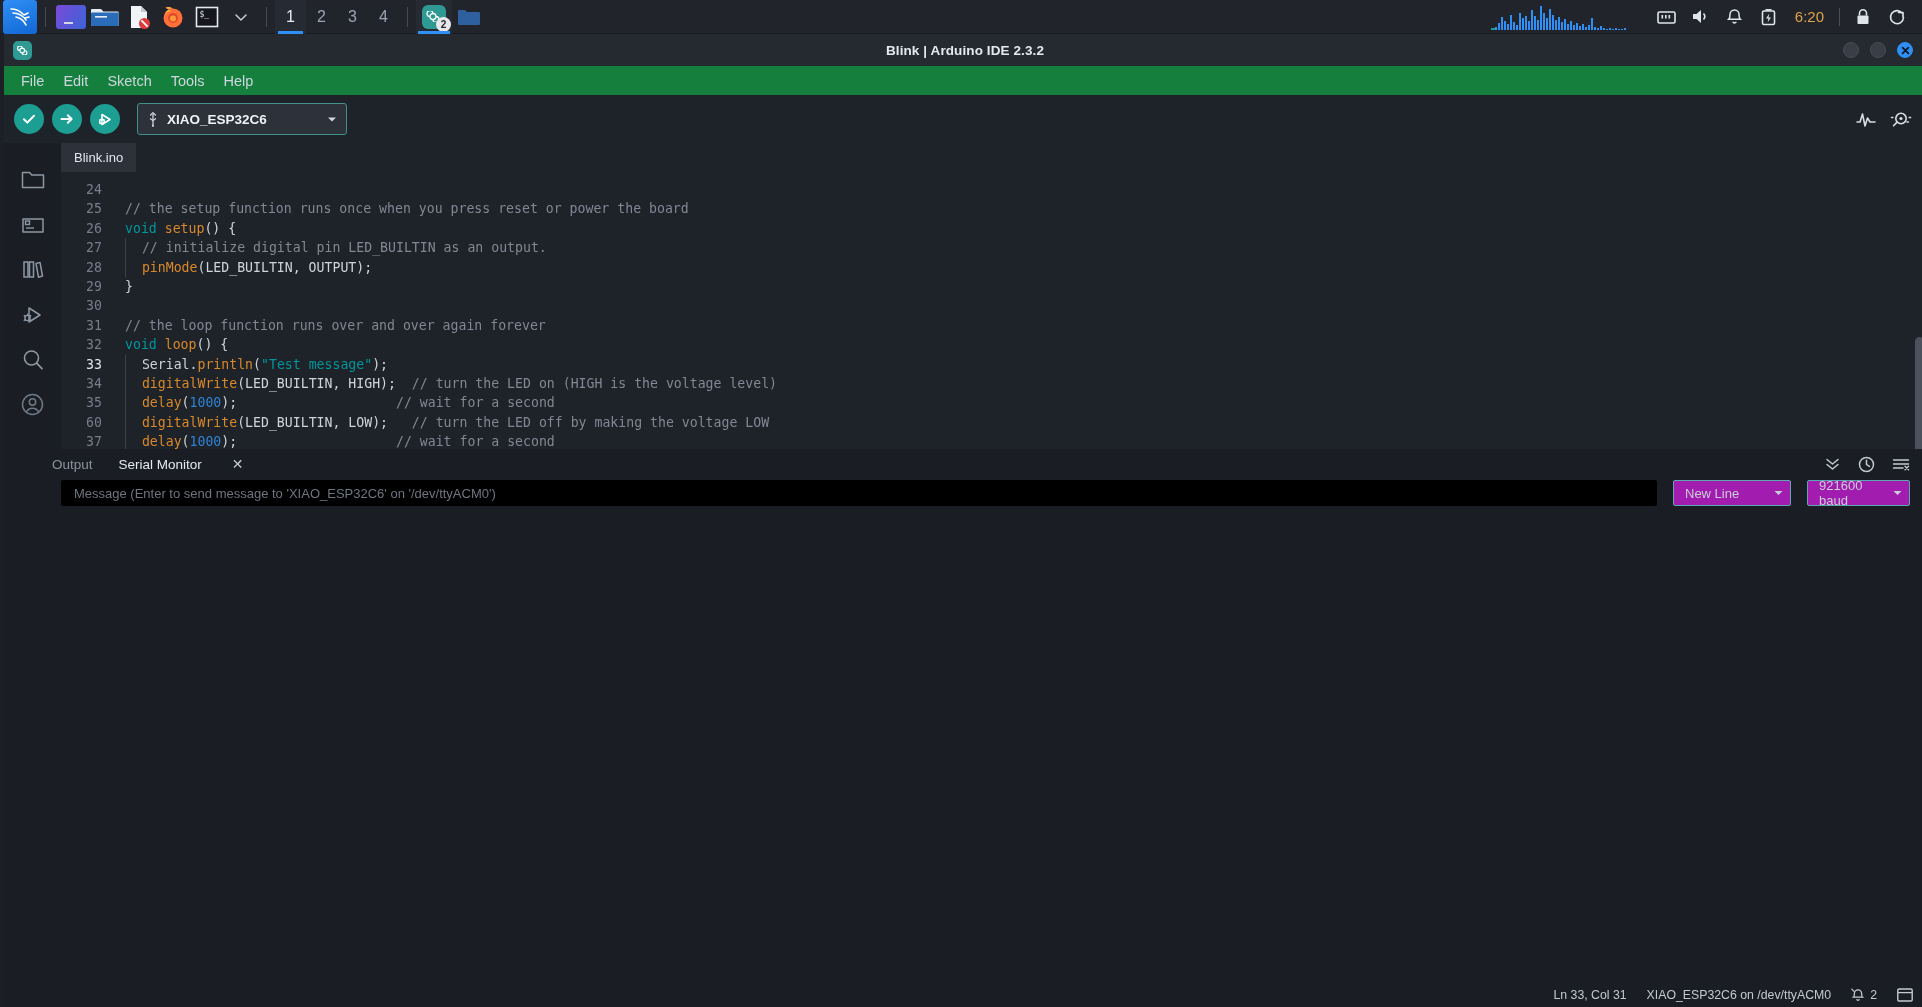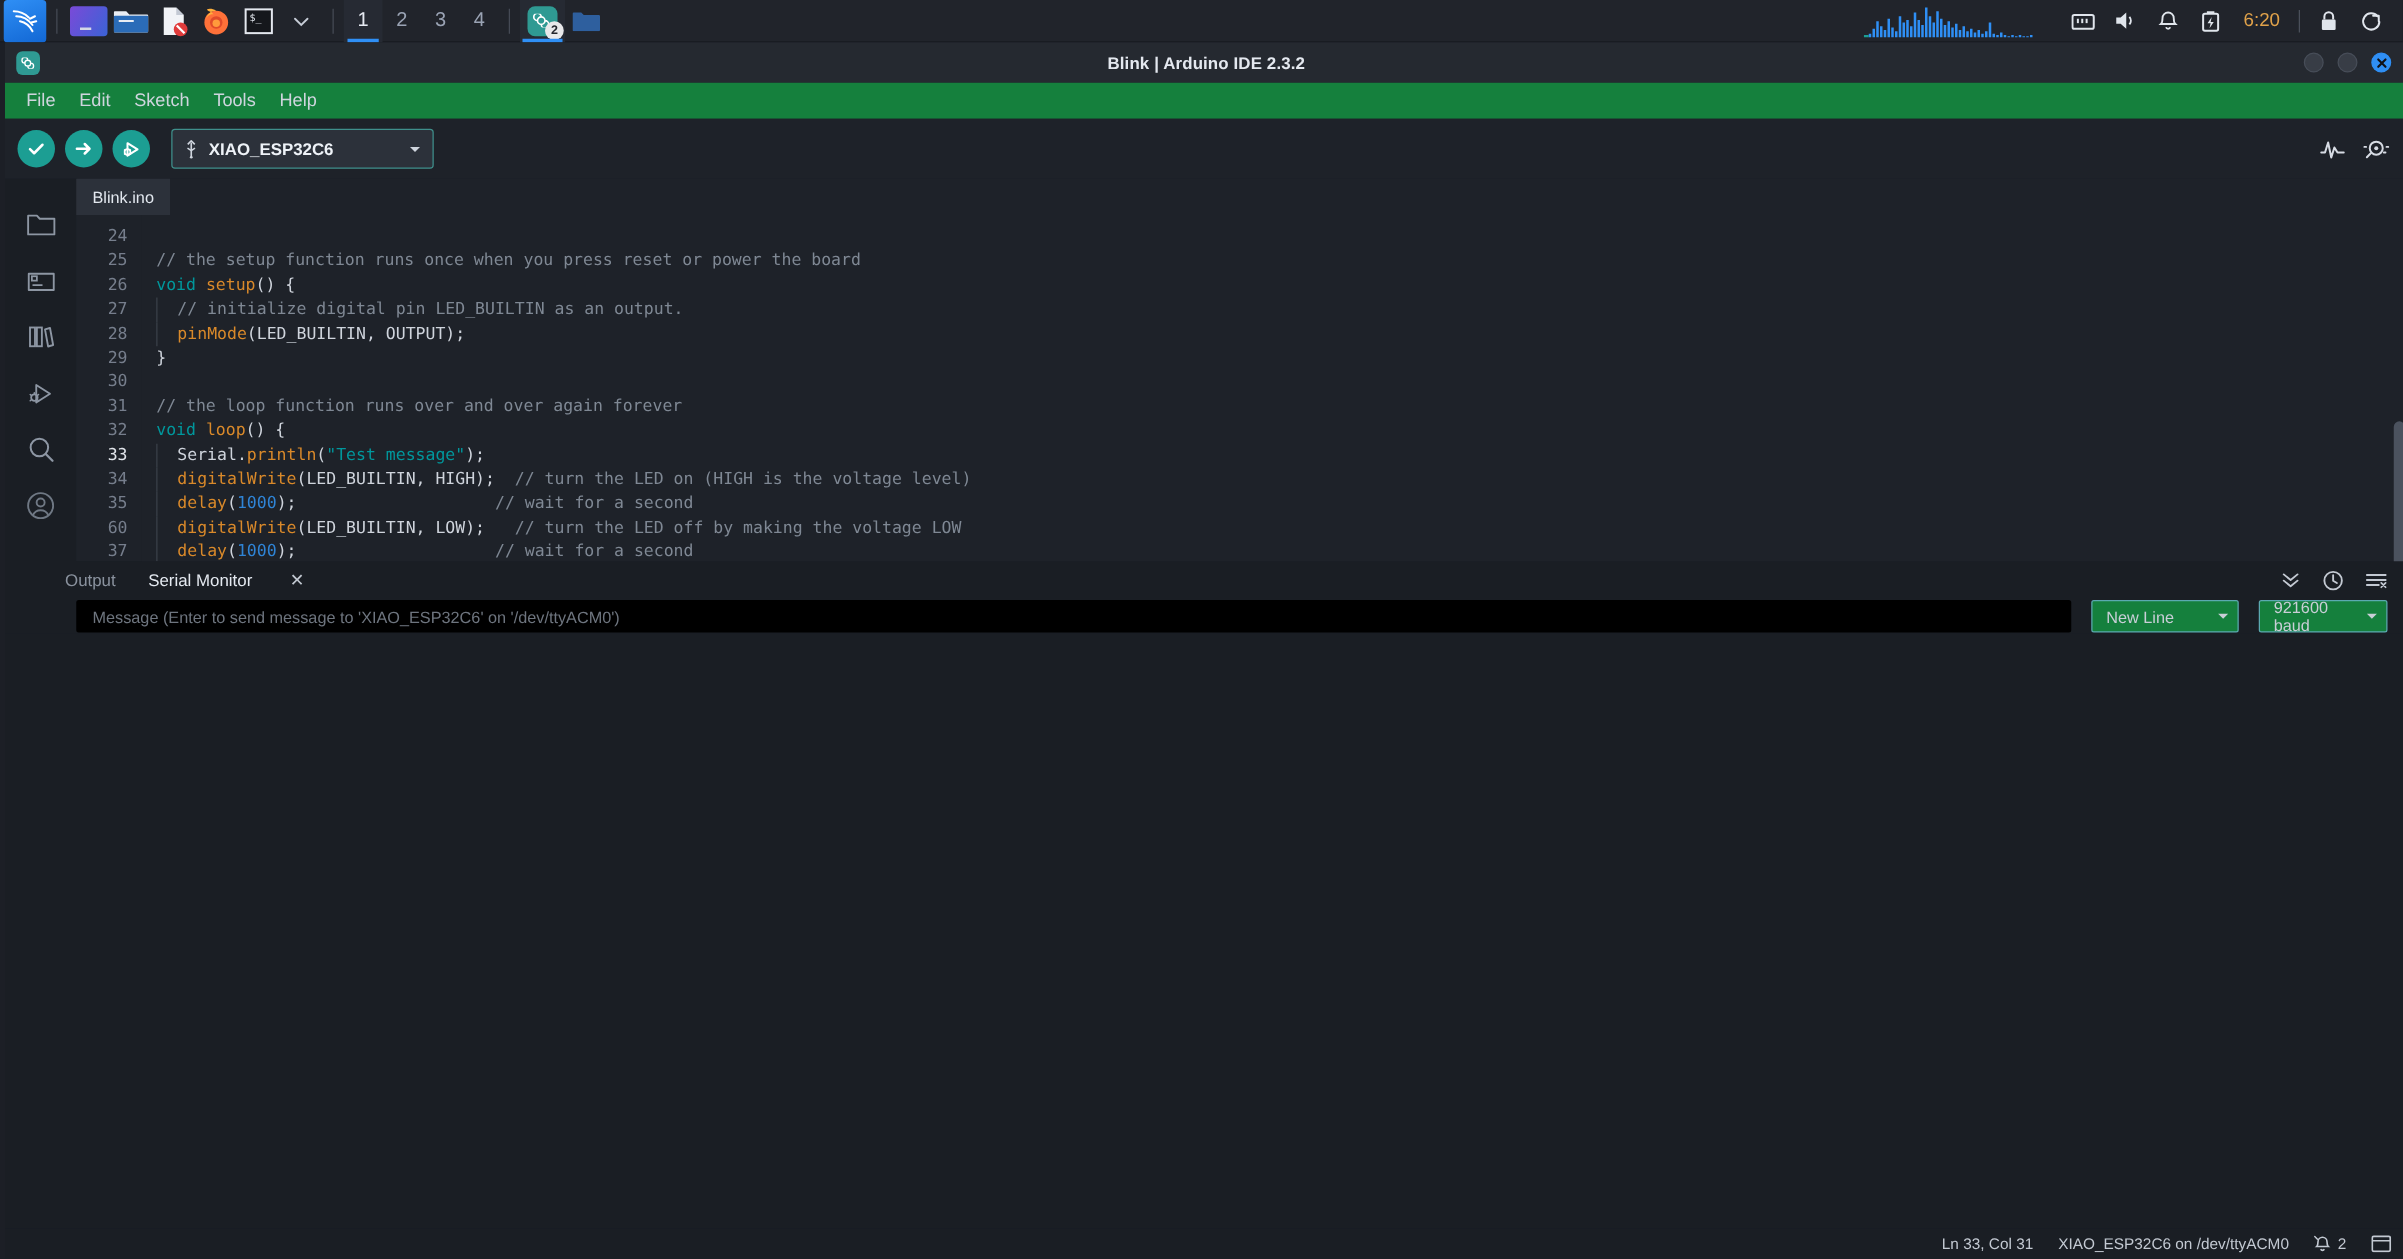--- a/index.html
+++ b/index.html
@@ -149,21 +149,21 @@
   .p-close{margin-left:-16px;color:#c3c9d2;font-size:14px;}
   .p-right{margin-left:auto;display:flex;align-items:center;gap:17px;padding-right:16px;}
 
   #msgrow{height:28px;display:flex;align-items:center;padding-left:57px;padding-right:16px;gap:16px;flex:0 0 28px;}
   #msginput{
     flex:1;height:26px;background:#000;border:none;border-radius:2px;
     display:flex;align-items:center;padding-left:13px;
     color:#6e757f;font-size:13px;
   }
   .sm-sel{
-    height:26px;border:1px solid #5ba9b0;border-radius:2px;background:#15803d;
+    height:26px;border:1px solid #5ba9b0;border-radius:2px;background:#a21caf;
     display:flex;align-items:center;padding:0 7px 0 11px;gap:10px;
     color:#c9ced7;font-size:13px;
   }
   #serialout{flex:1;background:#1a1e24;}
 
   
   #statusbar{
     height:24px;background:#1a1e24;display:flex;align-items:center;
     justify-content:flex-end;padding-right:13px;gap:20px;flex:0 0 24px;
     color:#c3c9d2;font-size:12.3px;

